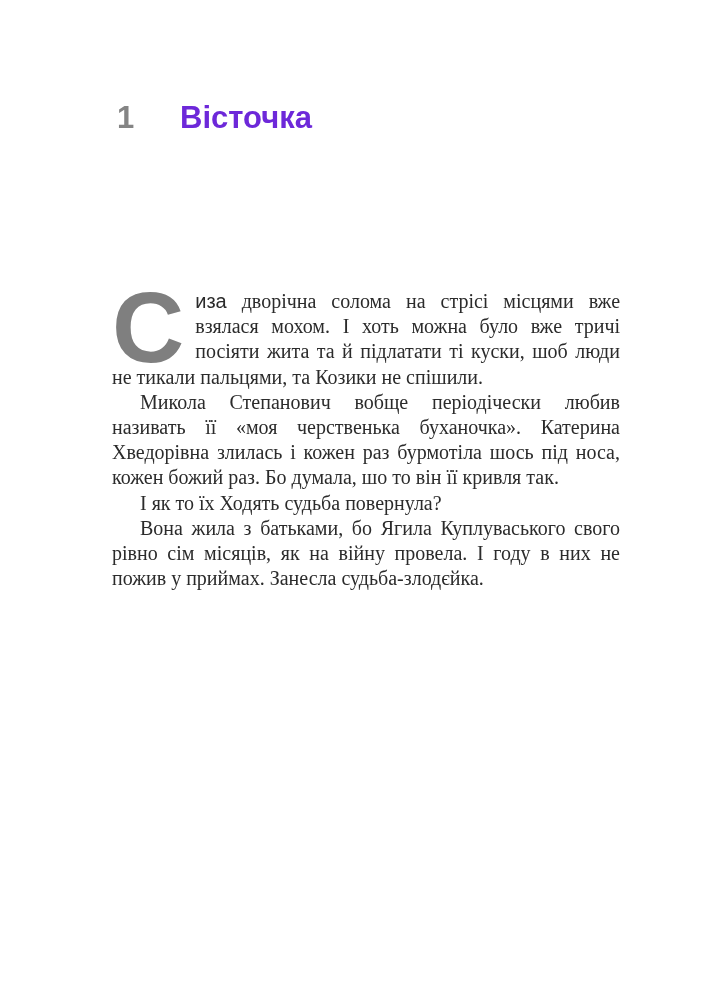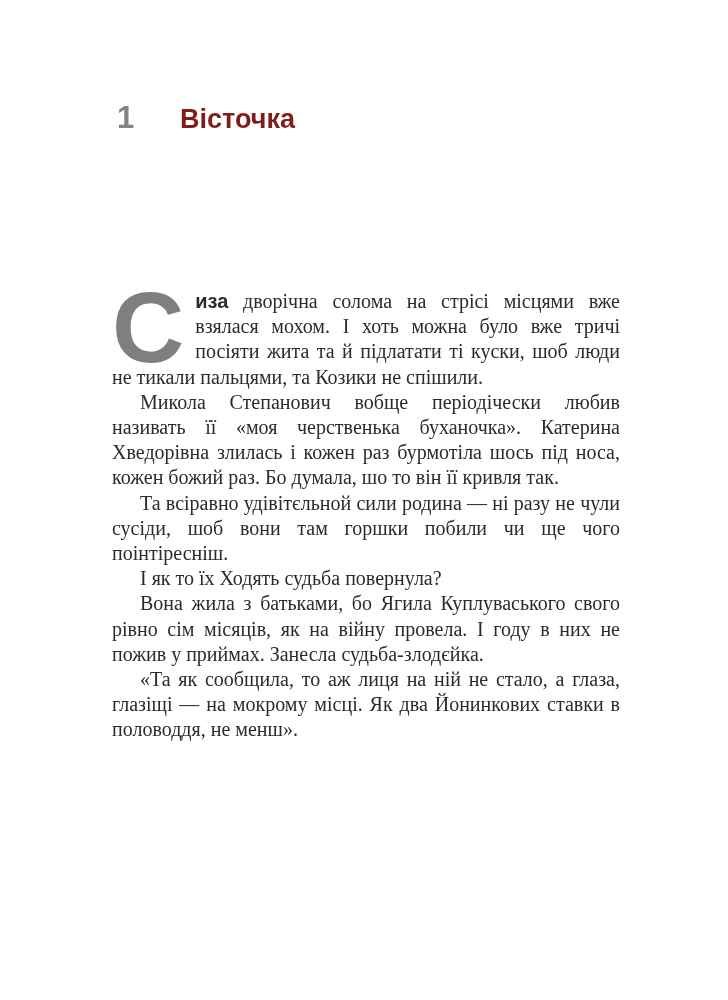--- a/index.html
+++ b/index.html
@@ -21,22 +21,22 @@
     font-family: "Liberation Sans", "DejaVu Sans", sans-serif;
     font-weight: 700;
   }
   .chapter-num {
     color: #848484;
     font-size: 31px;
     width: 63px;
     letter-spacing: 0;
   }
   .chapter-title {
-    color: #7f1d1d;
-    font-size: 27px;
+    color: #6d28d9;
+    font-size: 31px;
     font-weight: 700;
   }
   .text-block {
     position: absolute;
     top: 289px;
     left: 112px;
     width: 508px;
     font-size: 20px;
     line-height: 25.2px;
     color: #2b2b2b;
@@ -54,45 +54,43 @@
     font-weight: 700;
     color: #7f7f7f;
     font-size: 100px;
     line-height: 72px;
     height: 72px;
     margin-top: 2px;
     margin-right: 11px;
   }
   .lead-bold {
     font-family: "Liberation Sans", "DejaVu Sans", sans-serif;
-    font-weight: 700;
+    font-weight: 400;
     color: #2b2b2b;
   }
 </style>
 </head>
 <body>
 
 <div class="page">
 
   <div class="chapter-header">
     <span class="chapter-num">1</span>
     <h1 class="chapter-title">Вісточка</h1>
   </div>
 
   <div class="text-block">
 
     <p class="para first"><span class="dropcap">С</span><b class="lead-bold">иза</b> <span>дворічна солома на стрісі місцями вже взялася мохом. І хоть можна було вже тричі посіяти жита та й підлатати ті куски, шоб люди не тикали пальцями, та Козики не спішили.</span></p>
 
     <p class="para">Микола Степанович вобще періодічески любив називать її «моя черственька буханочка». Катерина Хведорівна злилась і кожен раз бурмотіла шось під носа, кожен божий раз. Бо думала, шо то він її кривля так.</p>
 
-    <p class="para">Та всіравно удівітєльной сили родина — ні разу не чули сусіди, шоб вони там горшки побили чи ще чого поінтіресніш.</p>
 
 
     <p class="para">І як то їх Ходять судьба повернула?</p>
 
     <p class="para">Вона жила з батьками, бо Ягила Куплуваського свого рівно сім місяців, як на війну провела. І году в них не пожив у приймах. Занесла судьба-злодєйка.</p>
 
 
-    <p class="para">«Та як сообщила, то аж лиця на ній не стало, а глаза, глазіщі — на мокрому місці. Як два Йонинкових ставки в половоддя, не менш».</p>
 
   </div>
 
 </div>
 
 </body></html>

